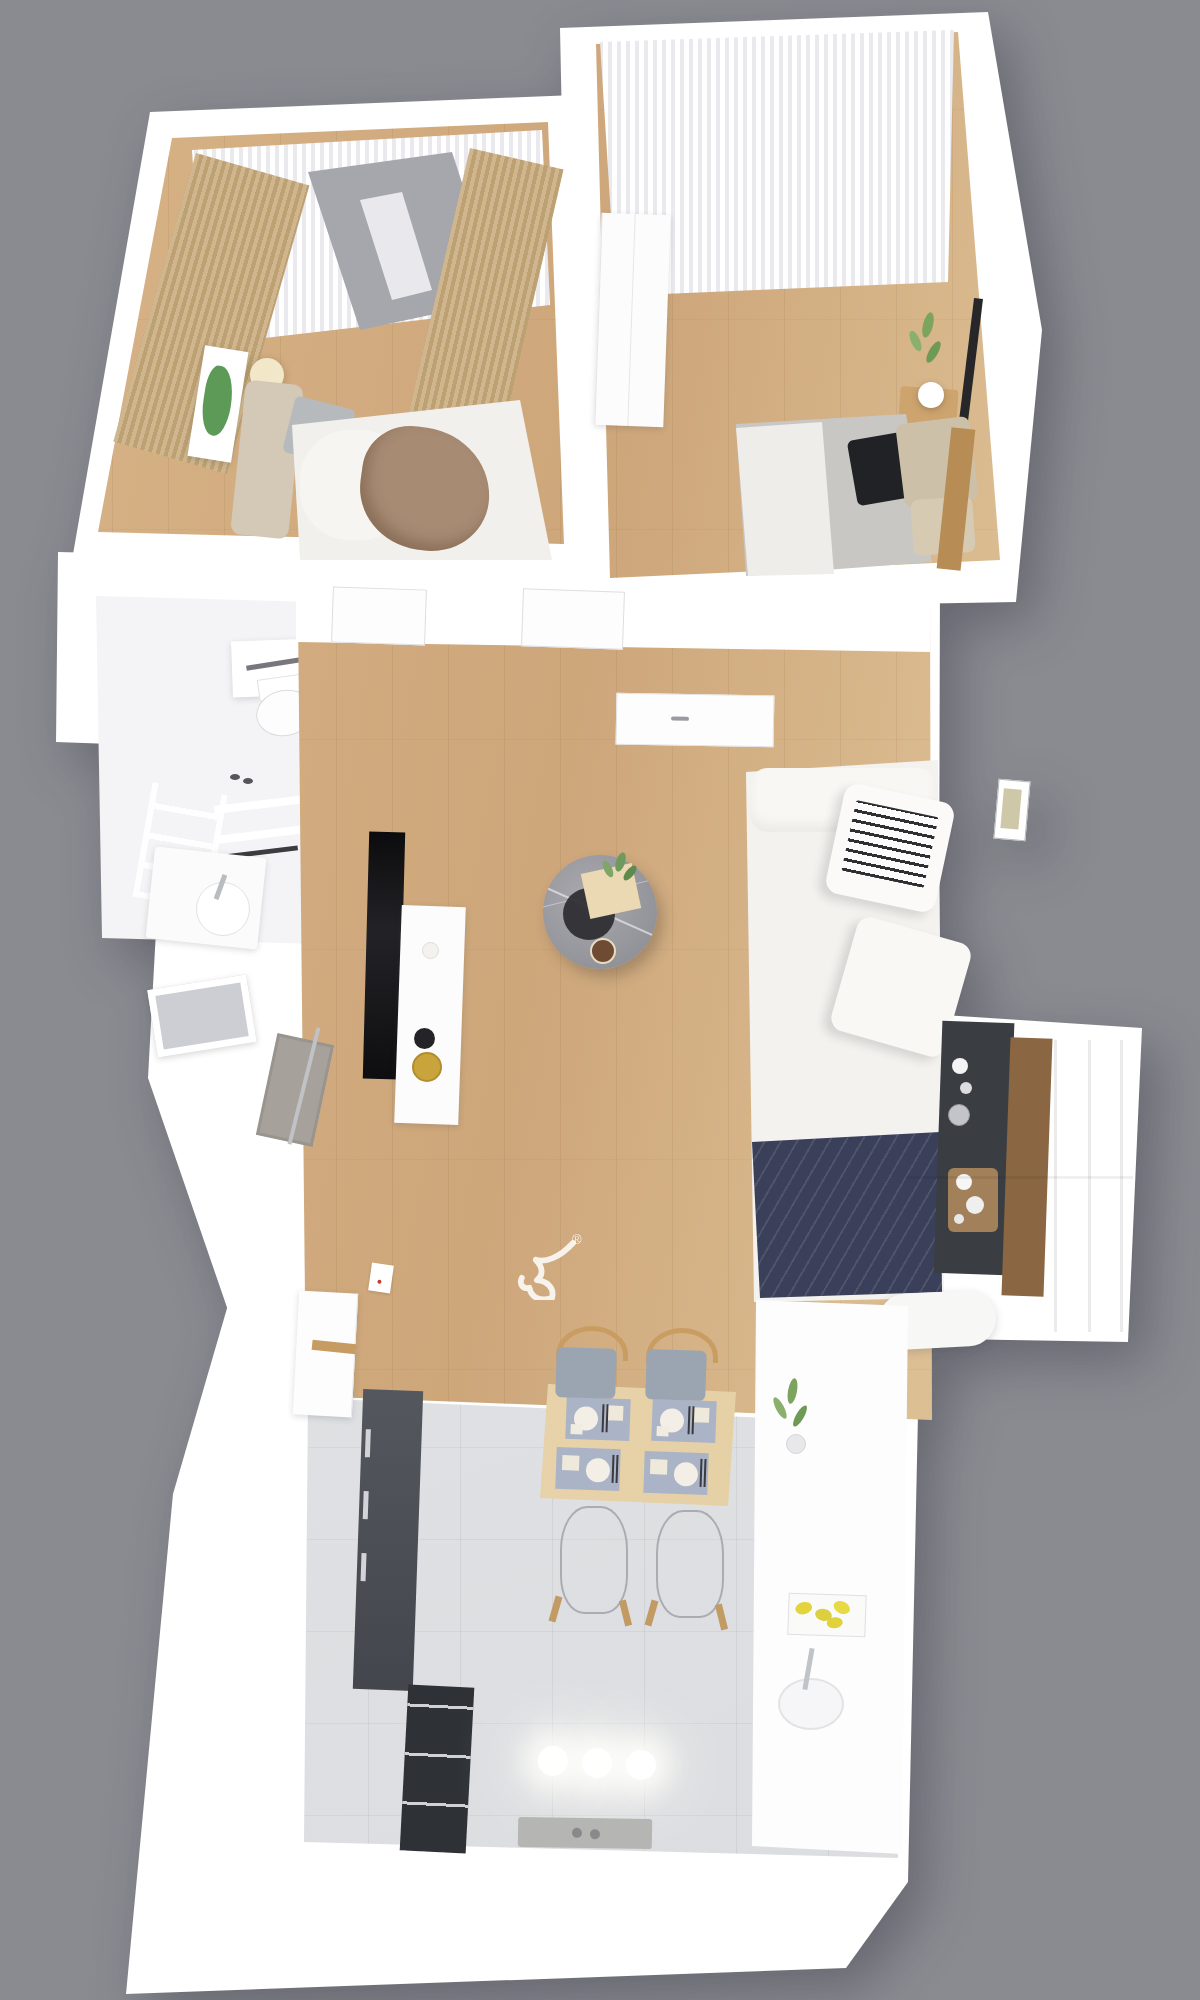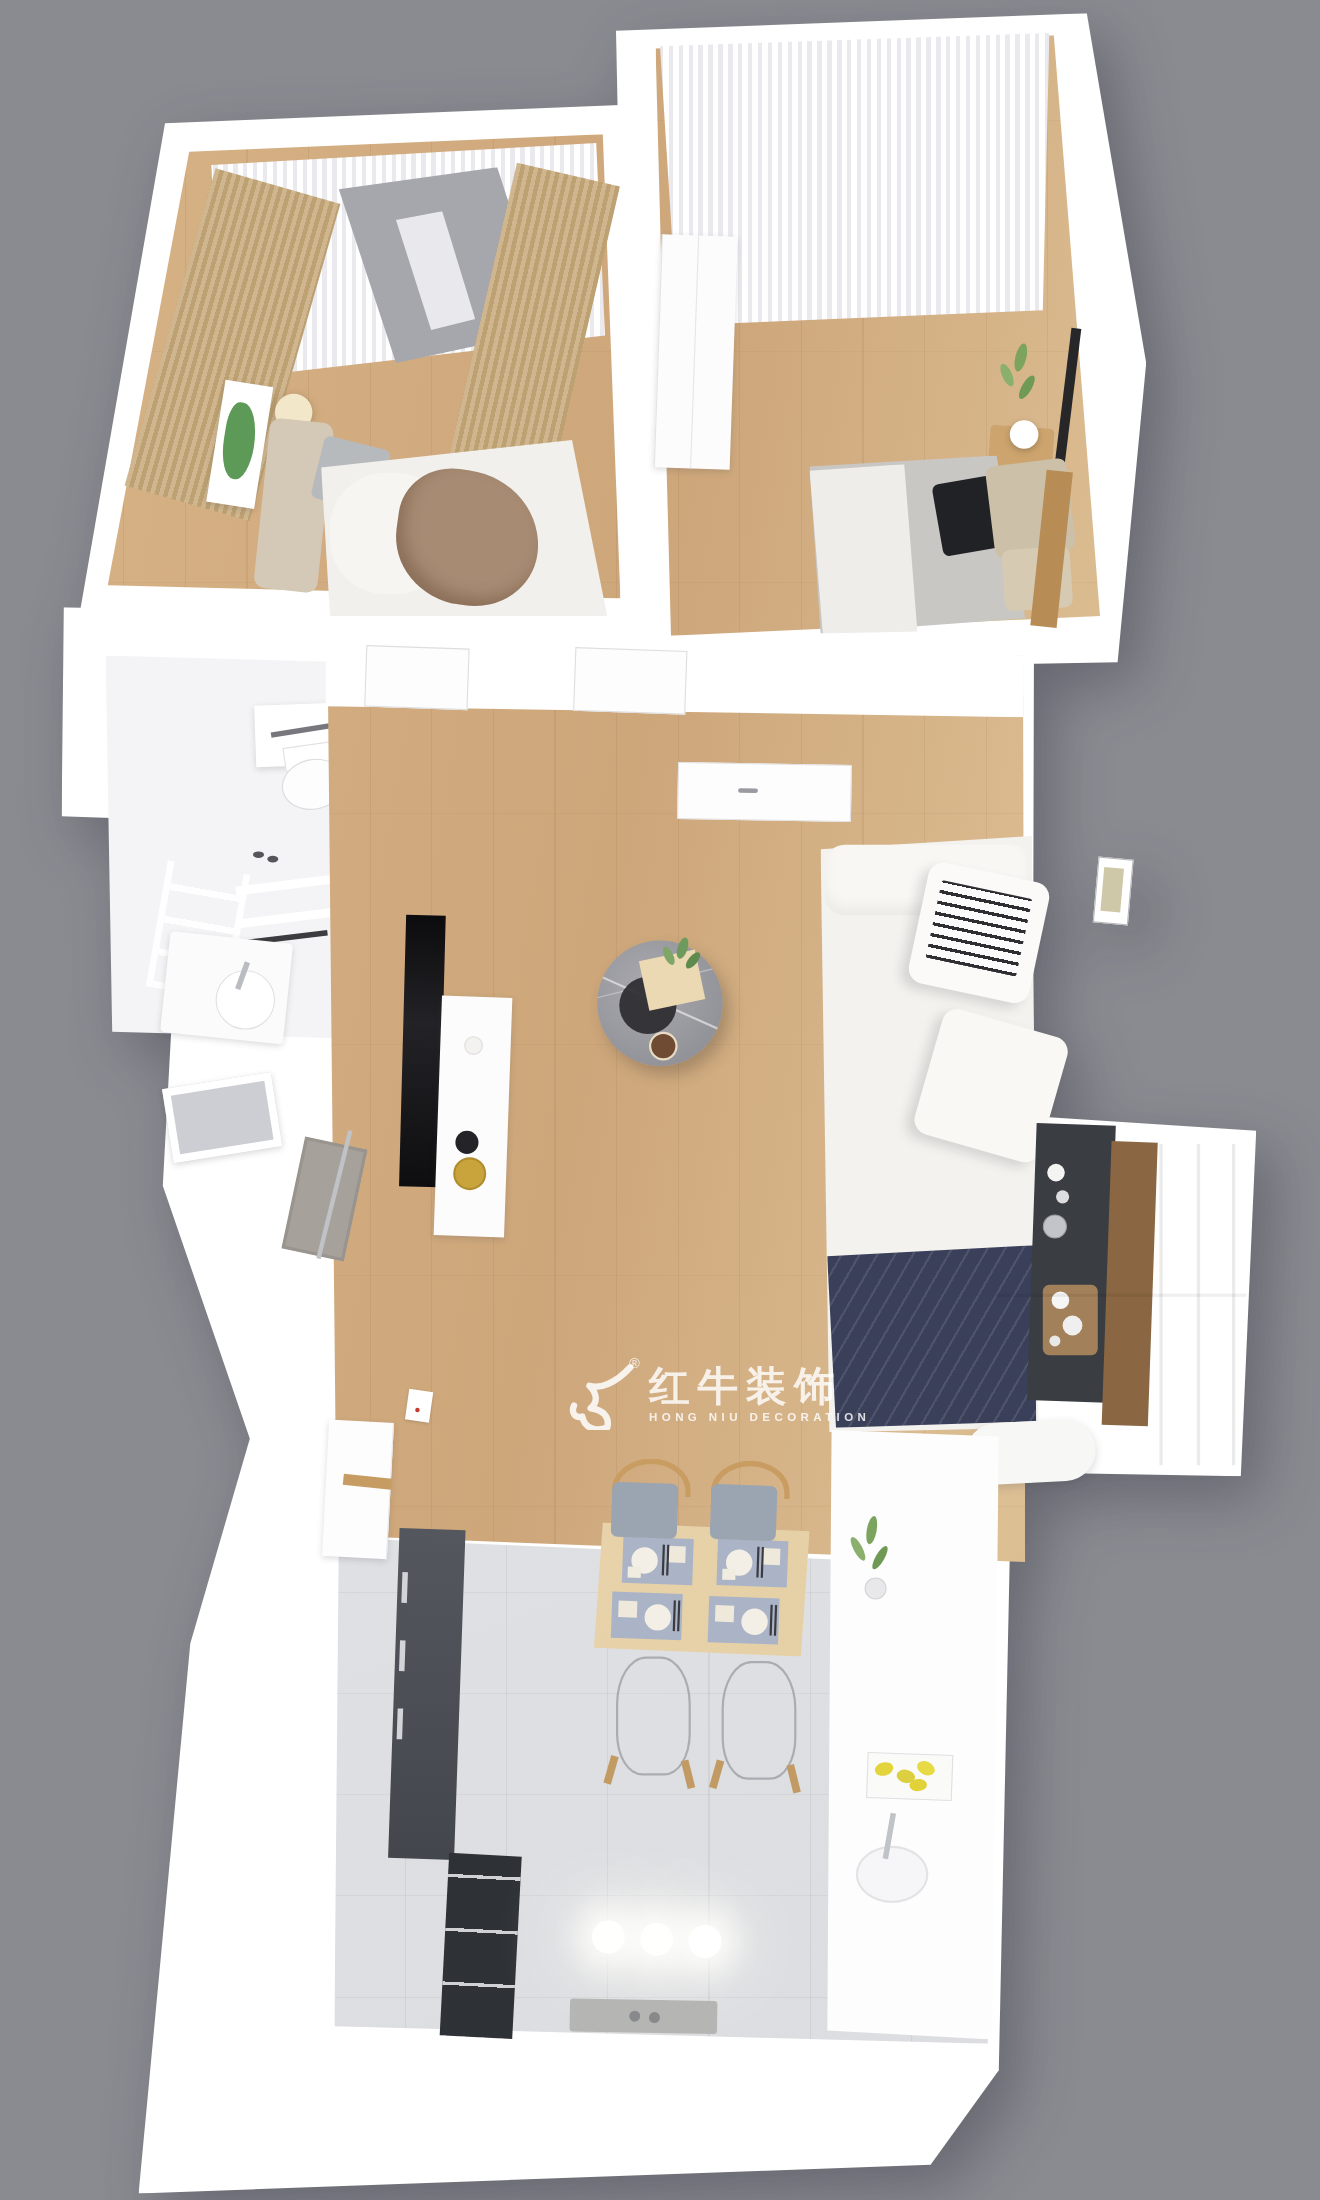--- a/index.html
+++ b/index.html
@@ -240,18 +240,14 @@
     </div>
   </div>
 
   <div class="wm">
     <div class="abs" style="position:relative;width:64px;height:64px;">
       <svg width="64" height="64" viewBox="0 0 110 110">
         <path d="M98 12 C74 38 50 46 34 41 C47 54 47 67 36 76 C55 78 66 90 62 106 C43 114 26 106 23 89 C12 92 5 83 10 72" fill="none" stroke="rgba(255,255,255,.85)" stroke-width="10" stroke-linecap="round" stroke-linejoin="round"></path>
       </svg>
       <span class="reg">®</span>
     </div>
-    <div>
-      <div class="cn">红牛装饰</div>
-      <div class="en">HONG NIU DECORATION</div>
-    </div>
   </div>
 </div>
 
 </body></html>

